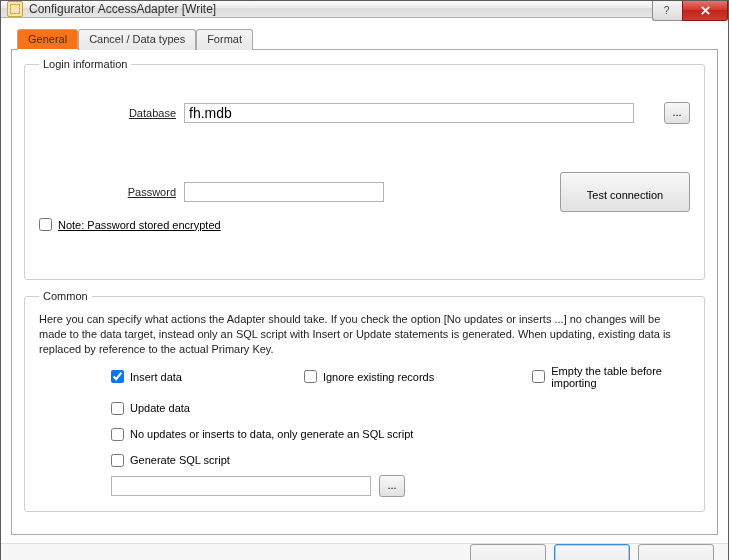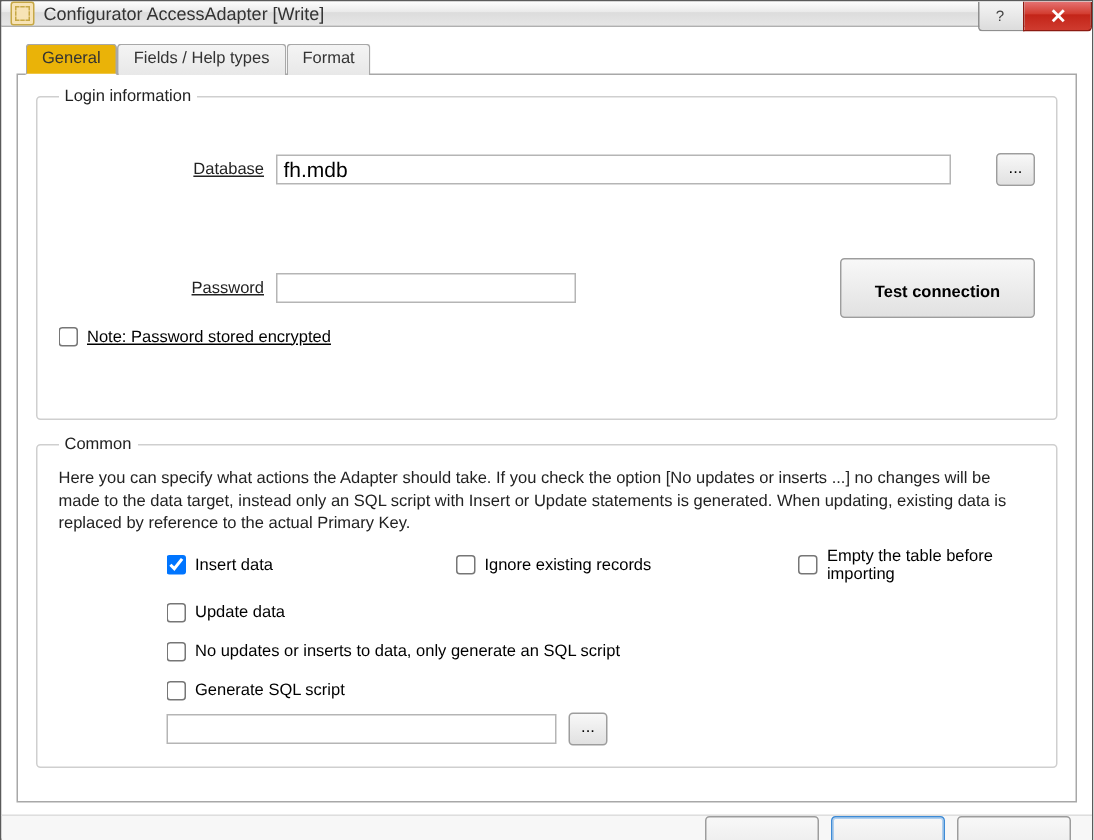--- a/index.html
+++ b/index.html
@@ -98,21 +98,21 @@
     background: linear-gradient(to bottom,#f4f4f4,#e8e8e8);
     color: #333;
     border-top-left-radius: 3px;
     border-top-right-radius: 3px;
     margin-right: 0px;
     position: relative;
     top: 1px;
     cursor: default;
   }
   .tab.active {
-    background: #eab308;
+    background: #f97316;
     border-bottom: 1px solid #fff;
     z-index: 2;
     top: 1px;
   }
   .tab:not(.active) { z-index: 1; }
 
   .tabpanel {
     border: 1px solid #a8a8a8;
     flex: 1;
     padding: 8px 12px 12px 12px;
@@ -167,21 +167,20 @@
   .stdbtn {
     height: 40px;
     min-width: 76px;
     padding: 16px 14px;
     border: 1px solid #9d9d9d;
     border-radius: 3px;
     background: linear-gradient(to bottom,#f8f8f8,#e1e1e1);
     font-family: inherit;
     font-size: 11px;
     cursor: default;
-    font-weight: bold;
   }
   .stdbtn.default {
     border: 1px solid #3e8bd6;
     box-shadow: 0 0 0 1px rgba(70,150,230,0.4) inset;
   }
 
   .checkrow {
     display: flex;
     align-items: center;
     gap: 6px;
@@ -251,21 +250,21 @@
           <line x1="10" y1="2" x2="2" y2="10" stroke="#fff" stroke-width="2"></line>
         </svg>
       </div>
     </div>
   </div>
 
   <div class="content-outer">
 
     <div class="tabbar">
       <div class="tab active">General</div>
-      <div class="tab">Fields / Help types</div>
+      <div class="tab">Cancel / Data types</div>
       <div class="tab">Format</div>
     </div>
 
     <div class="tabpanel">
 
       <fieldset>
         <legend>Login information</legend>
 
         <div class="formrow" style="margin-top:22px;">
           <div class="lbl">Database</div>

